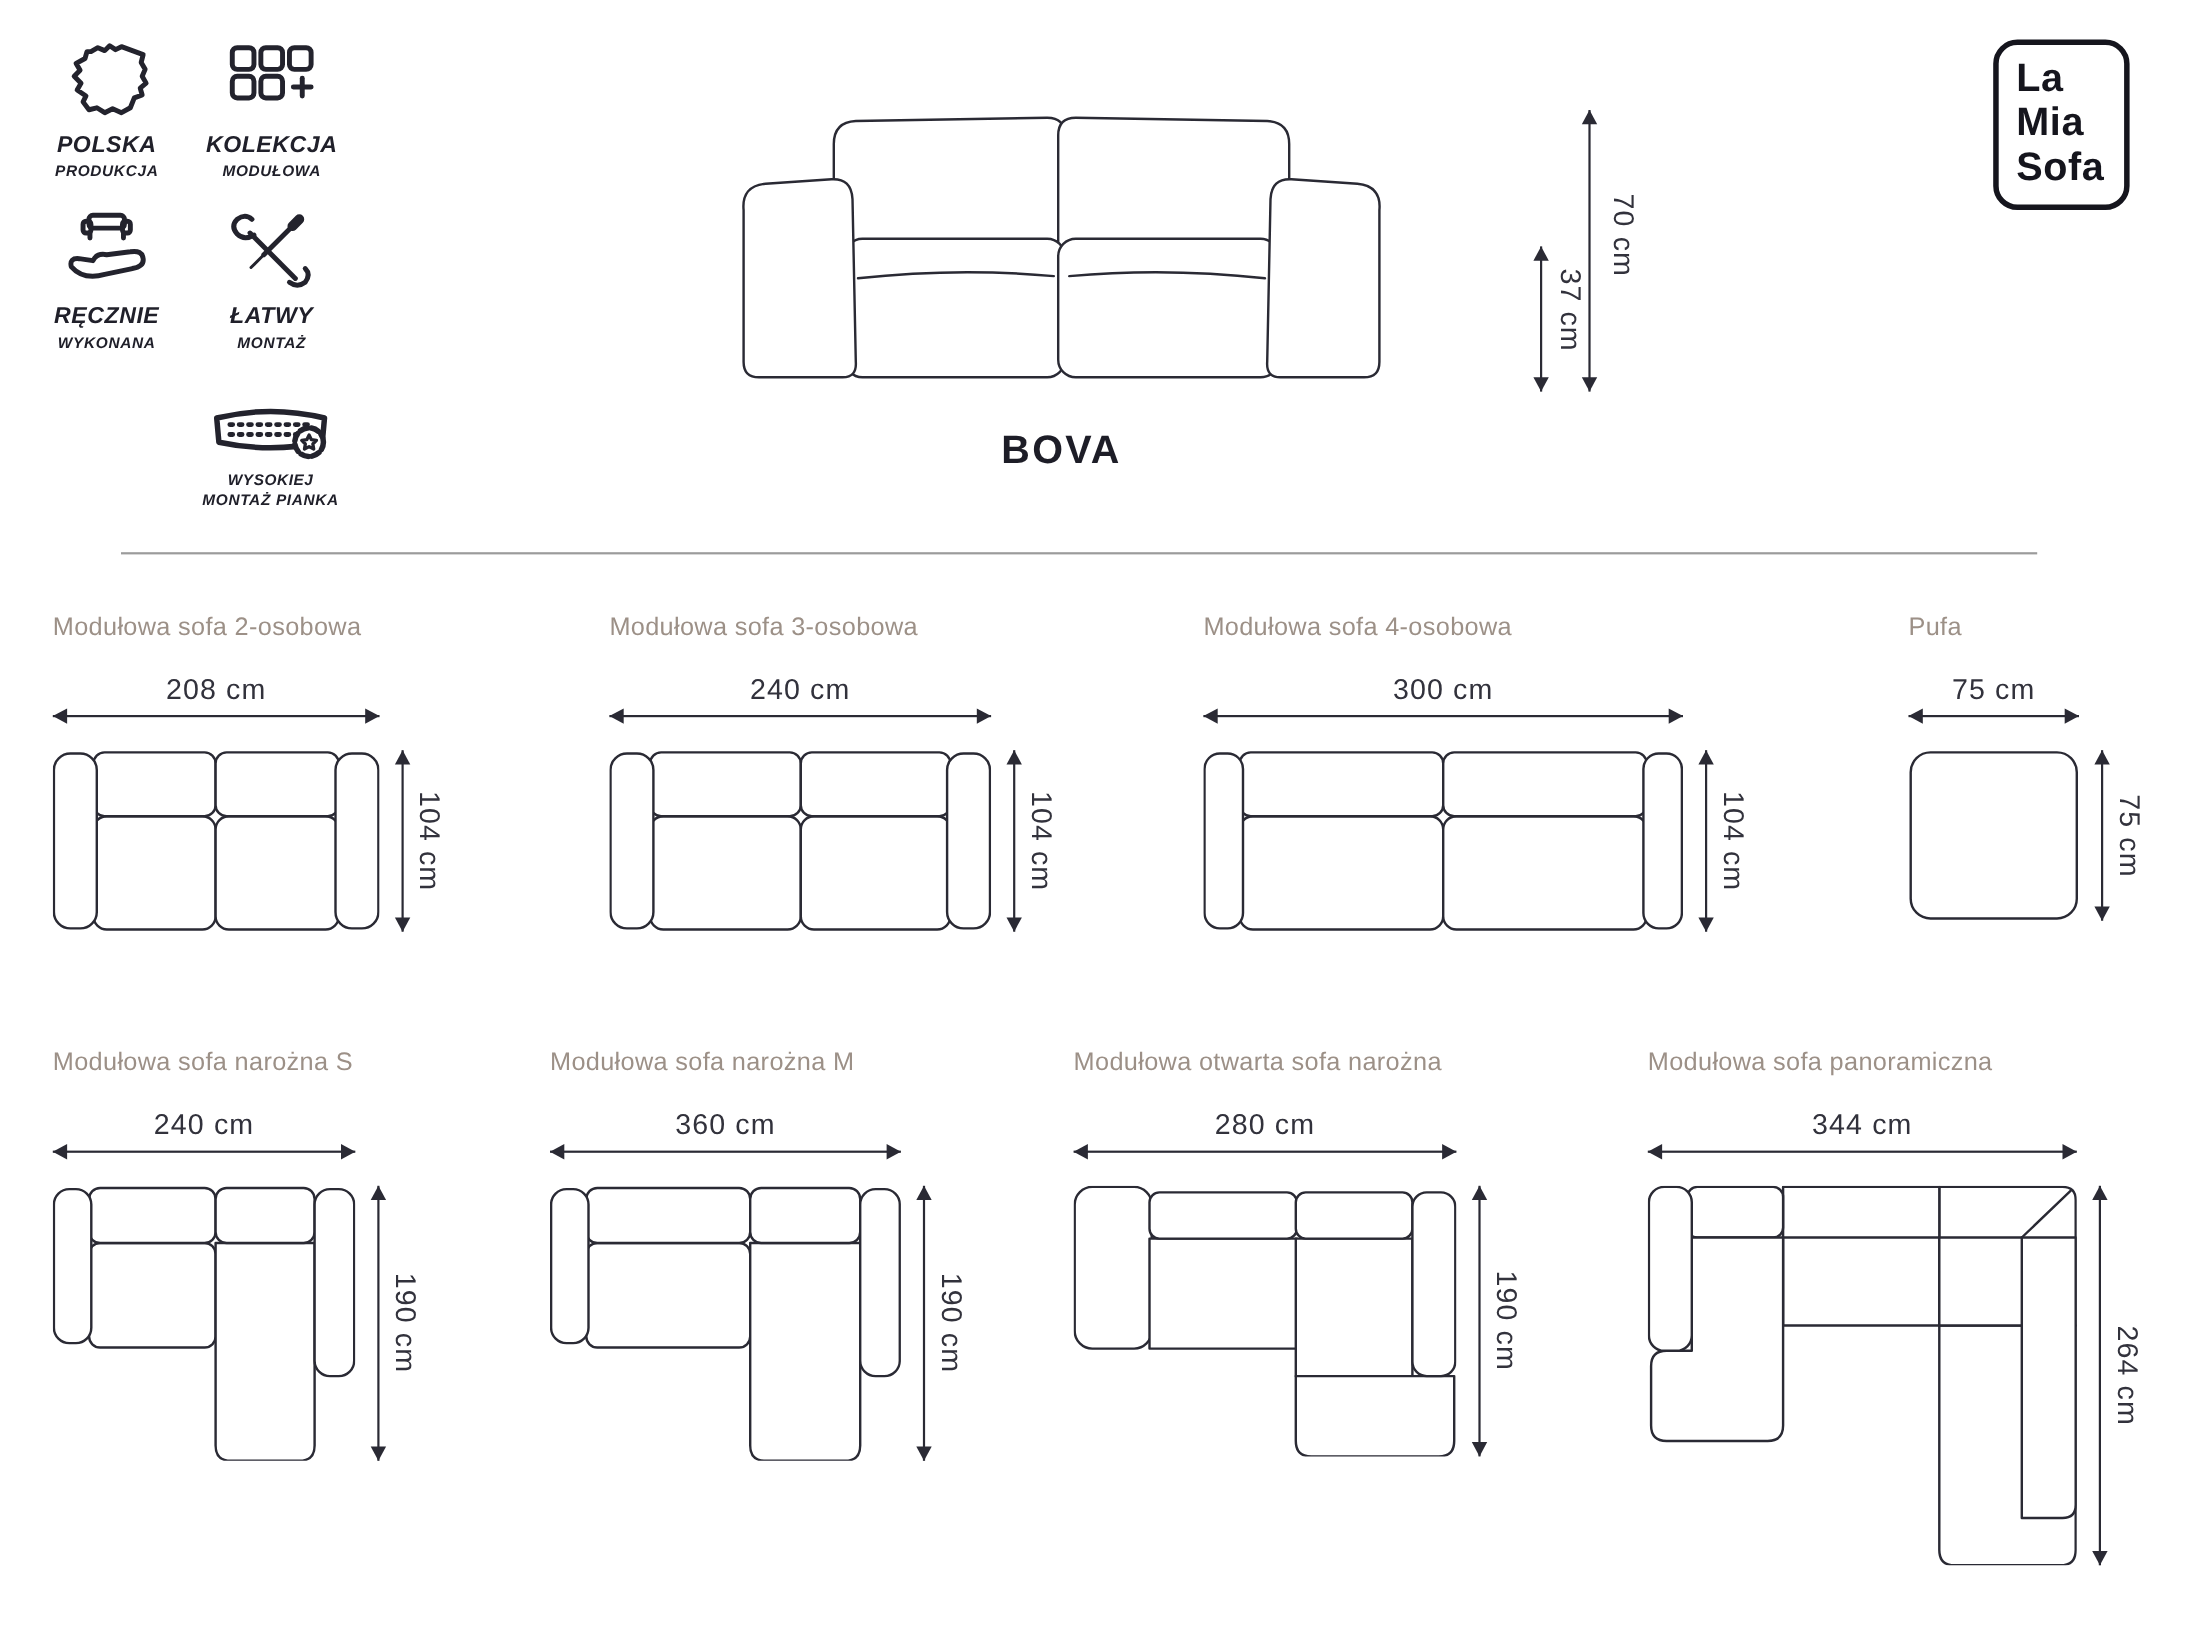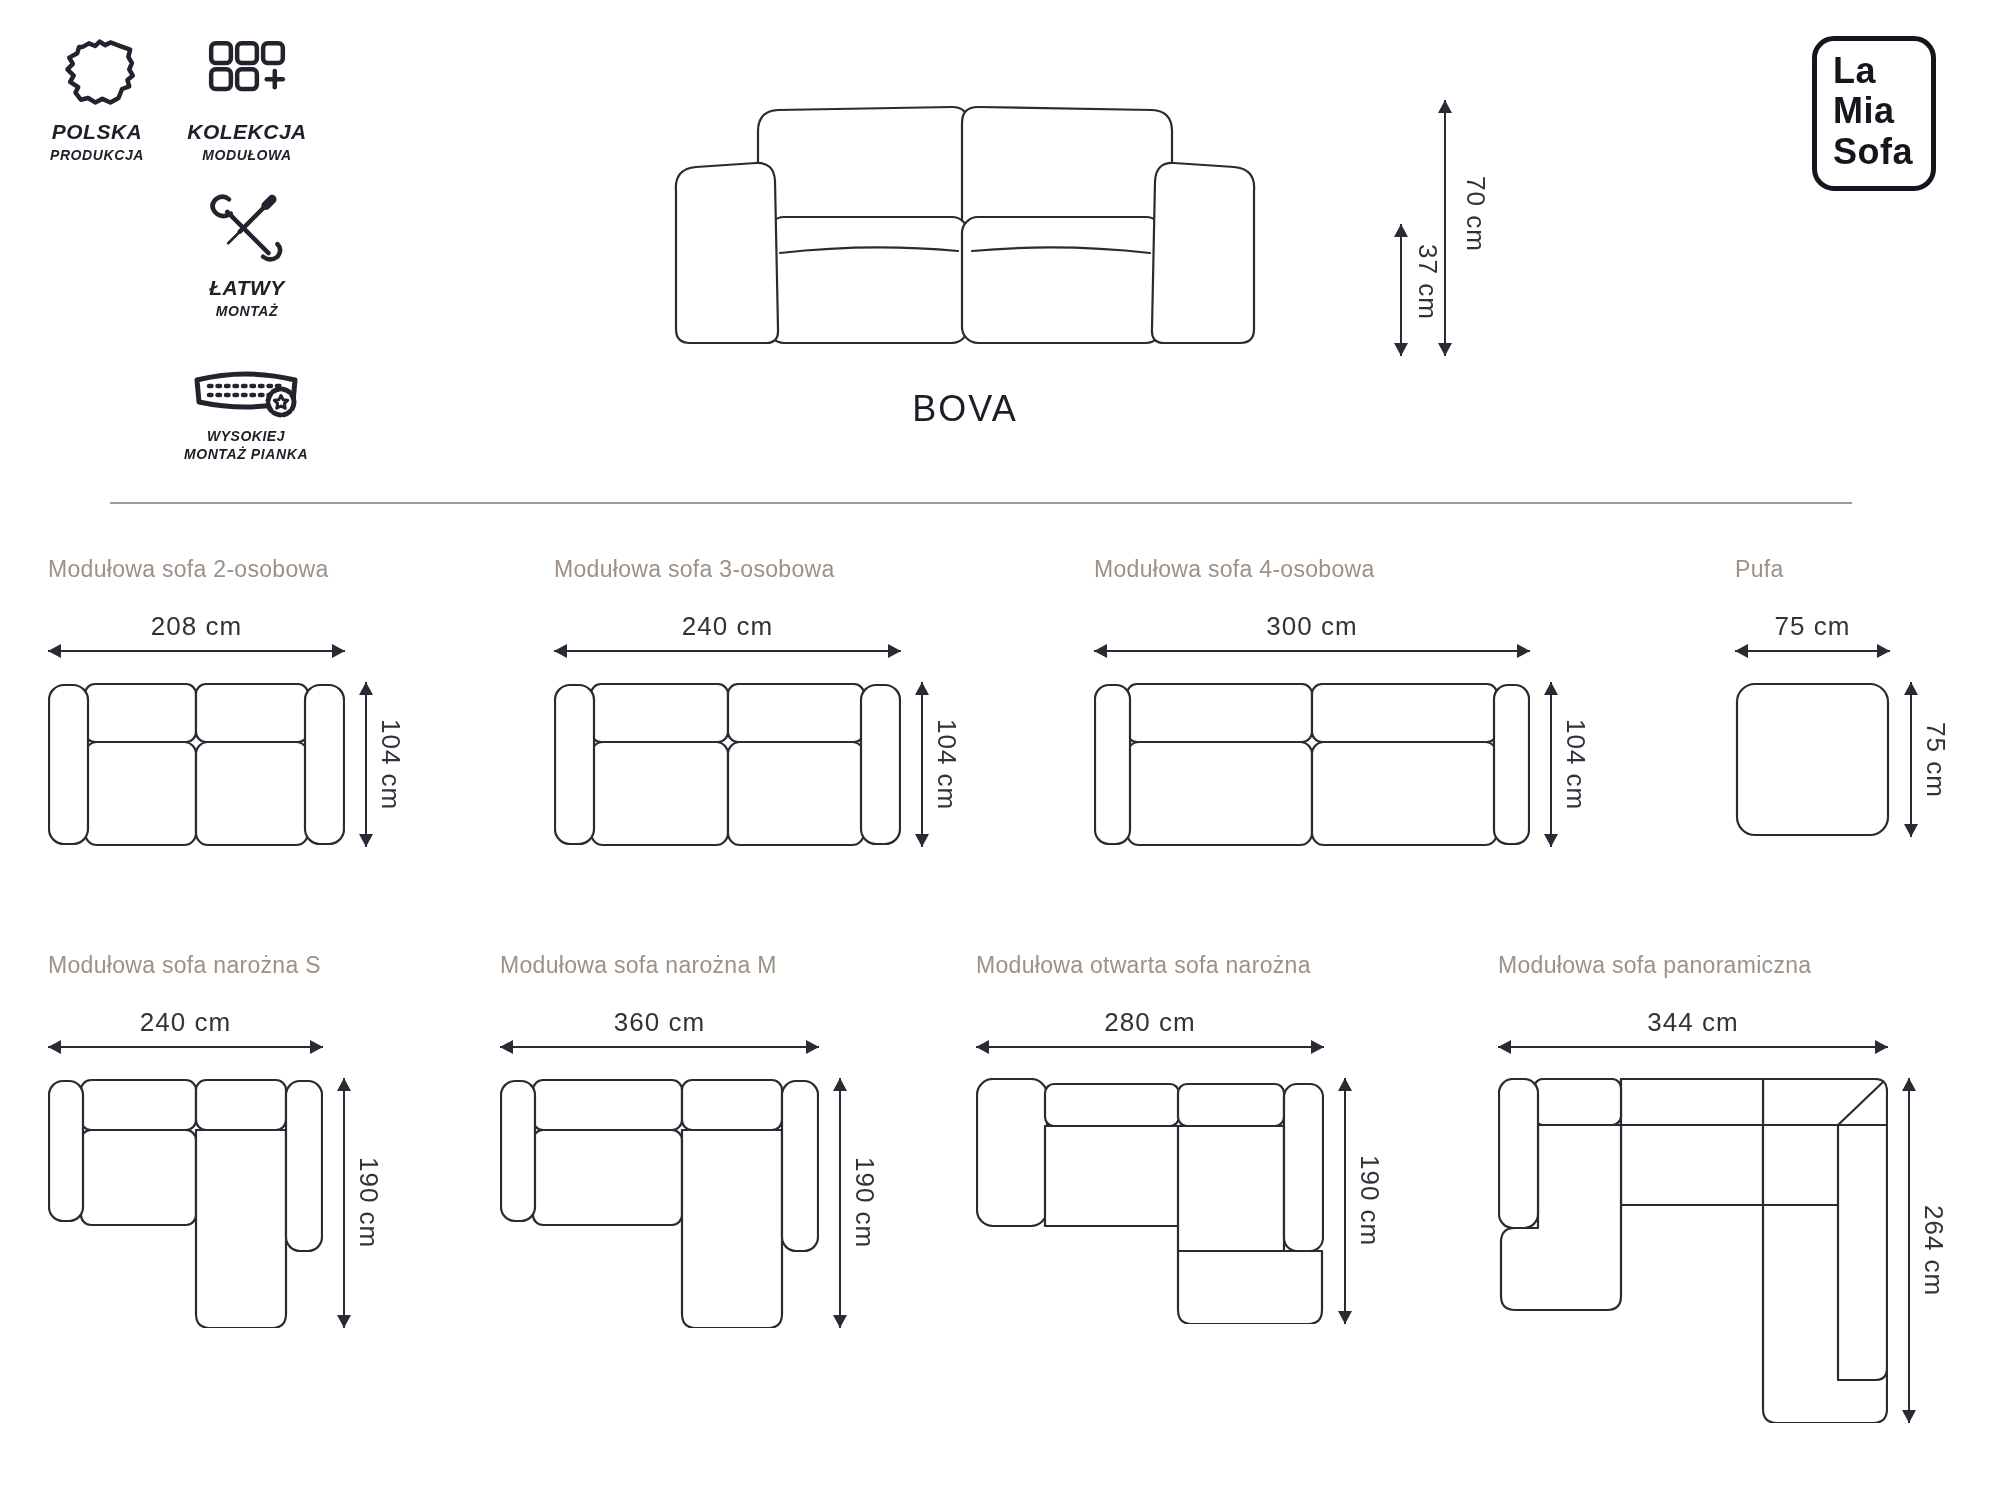--- a/index.html
+++ b/index.html
@@ -31,21 +31,21 @@
   .varrow{position:relative;width:2px;background:#2a2a34;}
   .varrow::before,.varrow::after{content:"";position:absolute;left:-6px;width:0;height:0;
     border-left:7px solid transparent;border-right:7px solid transparent;}
   .varrow::before{top:0;border-bottom:13px solid #2a2a34;}
   .varrow::after{bottom:0;border-top:13px solid #2a2a34;}
   .dim-label{font-size:26px;font-weight:400;color:#32323c;letter-spacing:1px;}
   .vlabel{writing-mode:vertical-rl;font-size:26px;color:#32323c;letter-spacing:1px;}
   
   .hero-sofa{position:absolute;left:640px;top:95px;}
   .model-name{position:absolute;left:640px;top:388px;width:650px;text-align:center;
-    font-size:36px;font-weight:400;letter-spacing:2px;color:#1d1d27;}
+    font-size:36px;font-weight:700;letter-spacing:2px;color:#1d1d27;}
   .hero-v70{position:absolute;left:1444px;top:100px;height:256px;}
   .hero-v70-label{position:absolute;left:1460px;top:176px;}
   .hero-v37{position:absolute;left:1400px;top:224px;height:132px;}
   .hero-v37-label{position:absolute;left:1412px;top:244px;}
   
   .logo{position:absolute;left:1812px;top:36px;border:5px solid #15151d;border-radius:22px;
     padding:10px 18px 14px 16px;background:#fff;color:#15151d;
     font-size:36px;font-weight:800;line-height:1.12;letter-spacing:.5px;}
   
   .divider{position:absolute;left:110px;top:502px;width:1742px;height:2px;background:#9b9b9b;}
@@ -78,20 +78,32 @@
       <rect x="66" y="8" width="22" height="22" rx="5"></rect>
       <rect x="8" y="37" width="22" height="22" rx="5"></rect>
       <rect x="37" y="37" width="22" height="22" rx="5"></rect>
       <line x1="70" y1="48" x2="88" y2="48"></line>
       <line x1="79" y1="39" x2="79" y2="57"></line>
     </svg>
     <div class="f-title">KOLEKCJA</div>
     <div class="f-sub">MODUŁOWA</div>
   </div>
 
+  <div class="feature" style="left:36px;top:190px;width:122px;">
+    <svg class="f-icon icon" width="86" height="76" viewBox="0 0 96 80">
+      <rect x="30" y="4" width="36" height="13" rx="4"></rect>
+      <rect x="24" y="10" width="8" height="12" rx="3"></rect>
+      <rect x="64" y="10" width="8" height="12" rx="3"></rect>
+      <line x1="31" y1="22" x2="31" y2="27"></line>
+      <line x1="65" y1="22" x2="65" y2="27"></line>
+      <path d="M12,56 Q10,47 20,48 L34,50 Q38,42 48,44 L72,41 Q84,39 85,48 Q86,56 74,58 L46,64 Q24,70 12,56 Z"></path>
+    </svg>
+    <div class="f-title">RĘCZNIE</div>
+    <div class="f-sub">WYKONANA</div>
+  </div>
 
   <div class="feature" style="left:174px;top:190px;width:146px;">
     <svg class="f-icon icon" width="86" height="76" viewBox="0 0 96 80">
       <path class="nofill" d="M30,24 Q20,30 13,23 Q6,15 13,8 Q21,2 28,8"></path>
       <line x1="26" y1="22" x2="72" y2="68"></line>
       <path class="nofill" d="M66,72 Q74,78 82,72 Q88,64 82,58"></path>
       <line x1="70" y1="14" x2="40" y2="44"></line>
       <line class="thick" x1="76" y1="8" x2="69" y2="15"></line>
       <line class="thin" x1="40" y1="44" x2="27" y2="57"></line>
     </svg>

